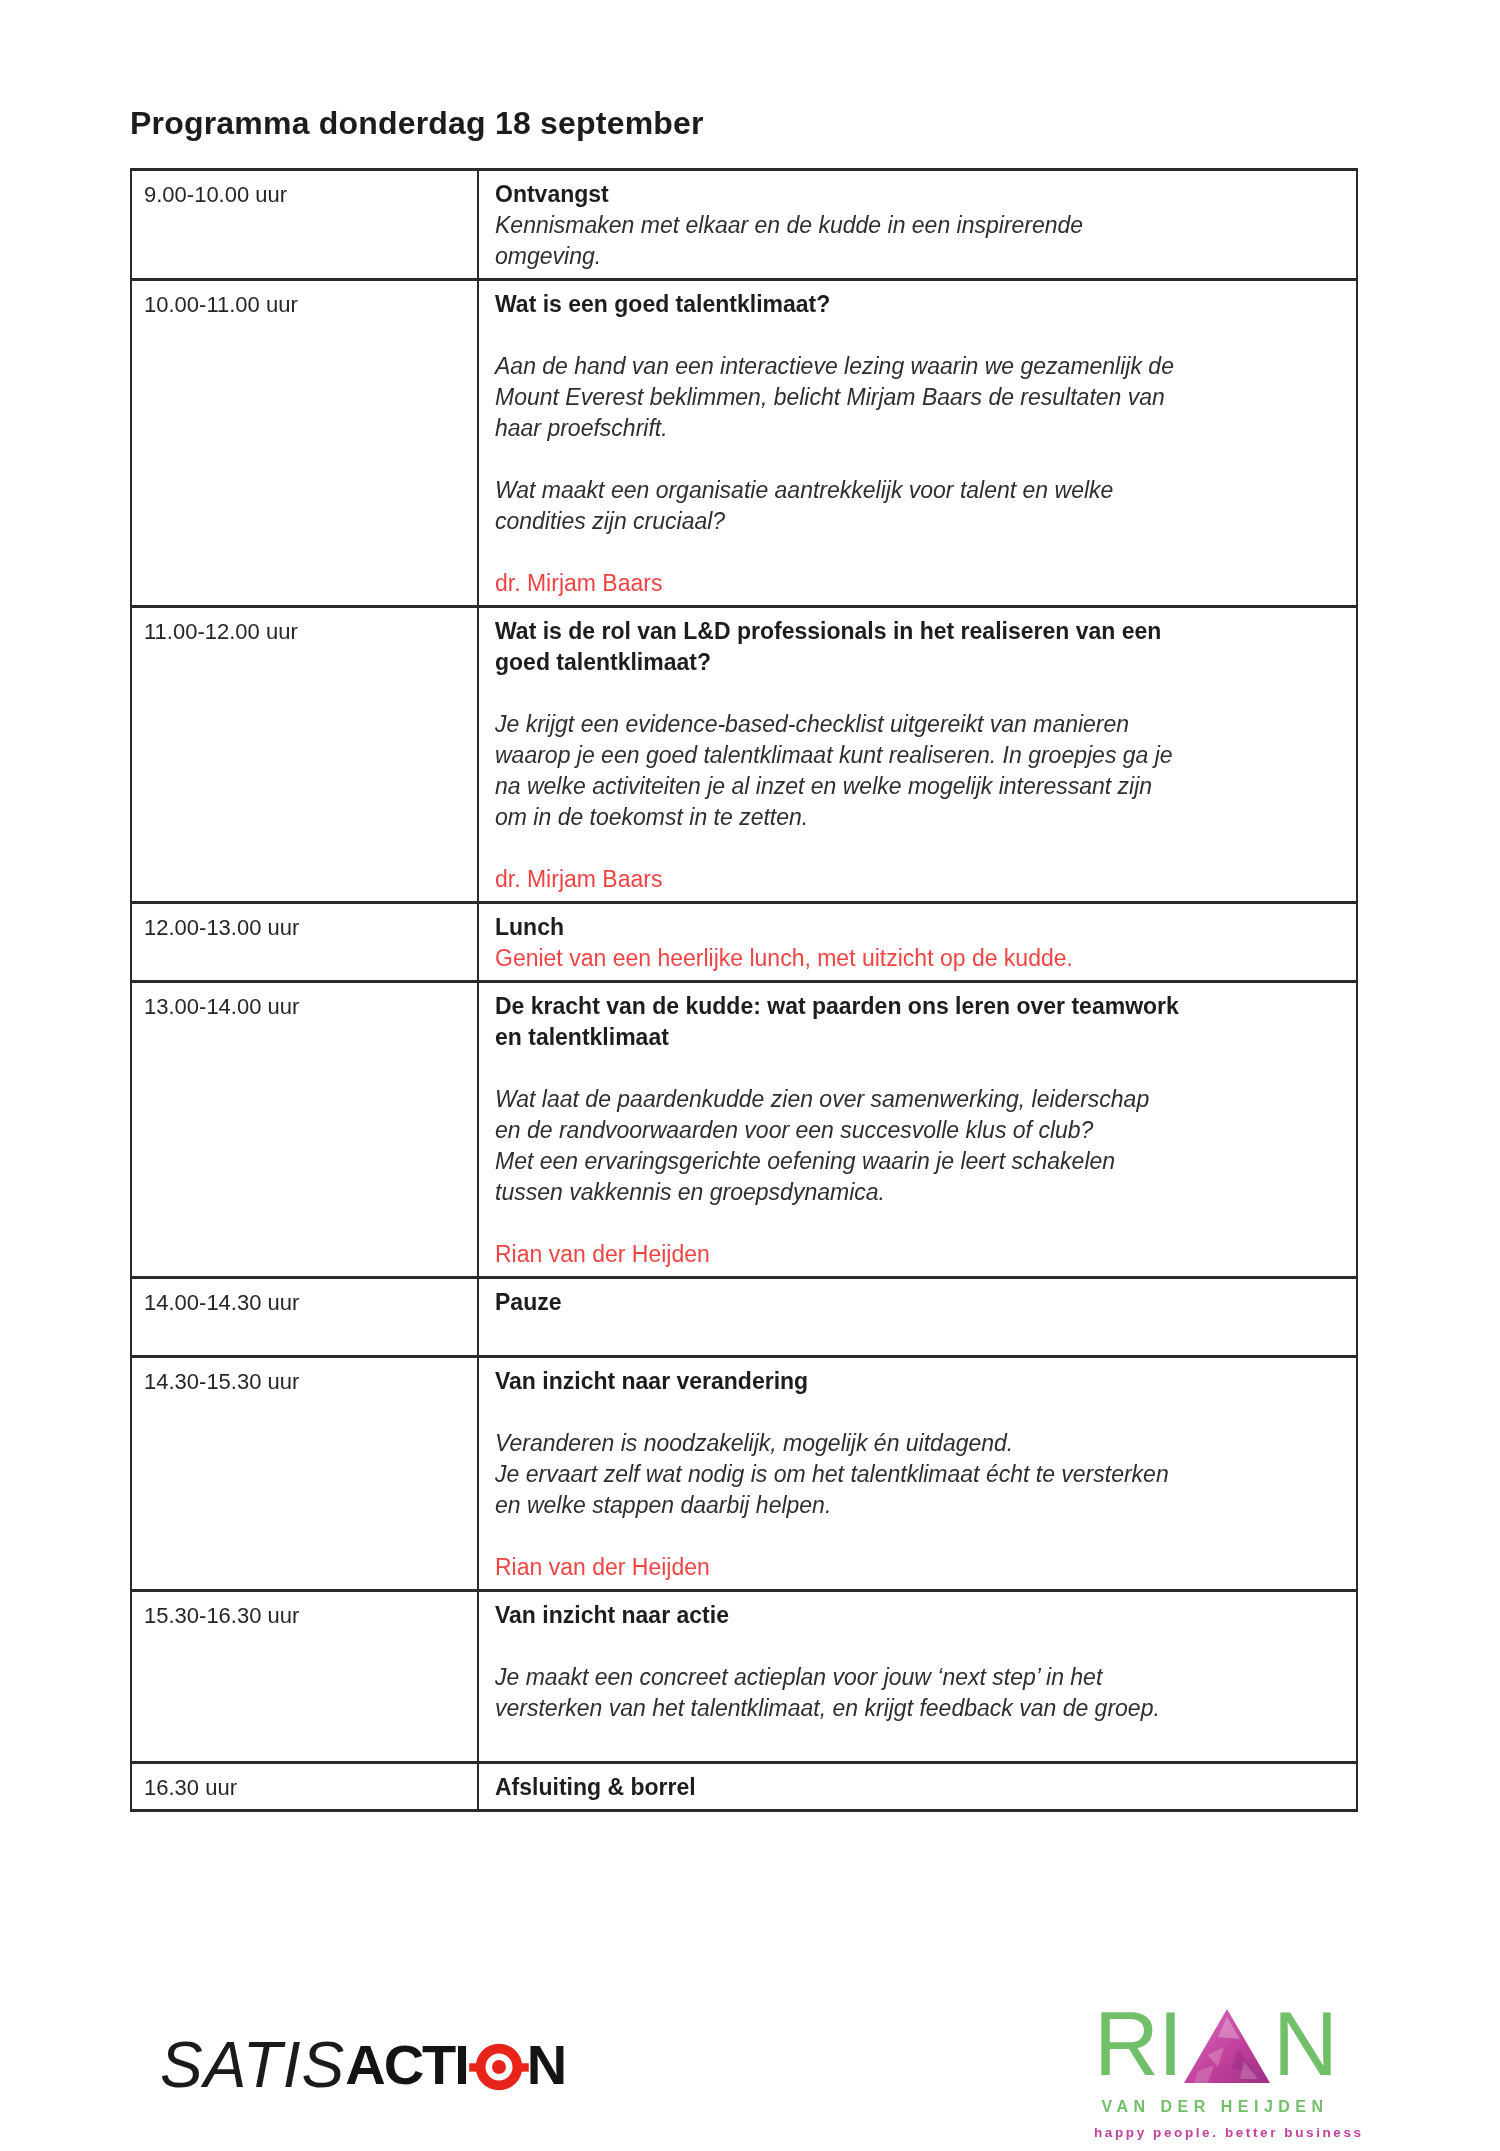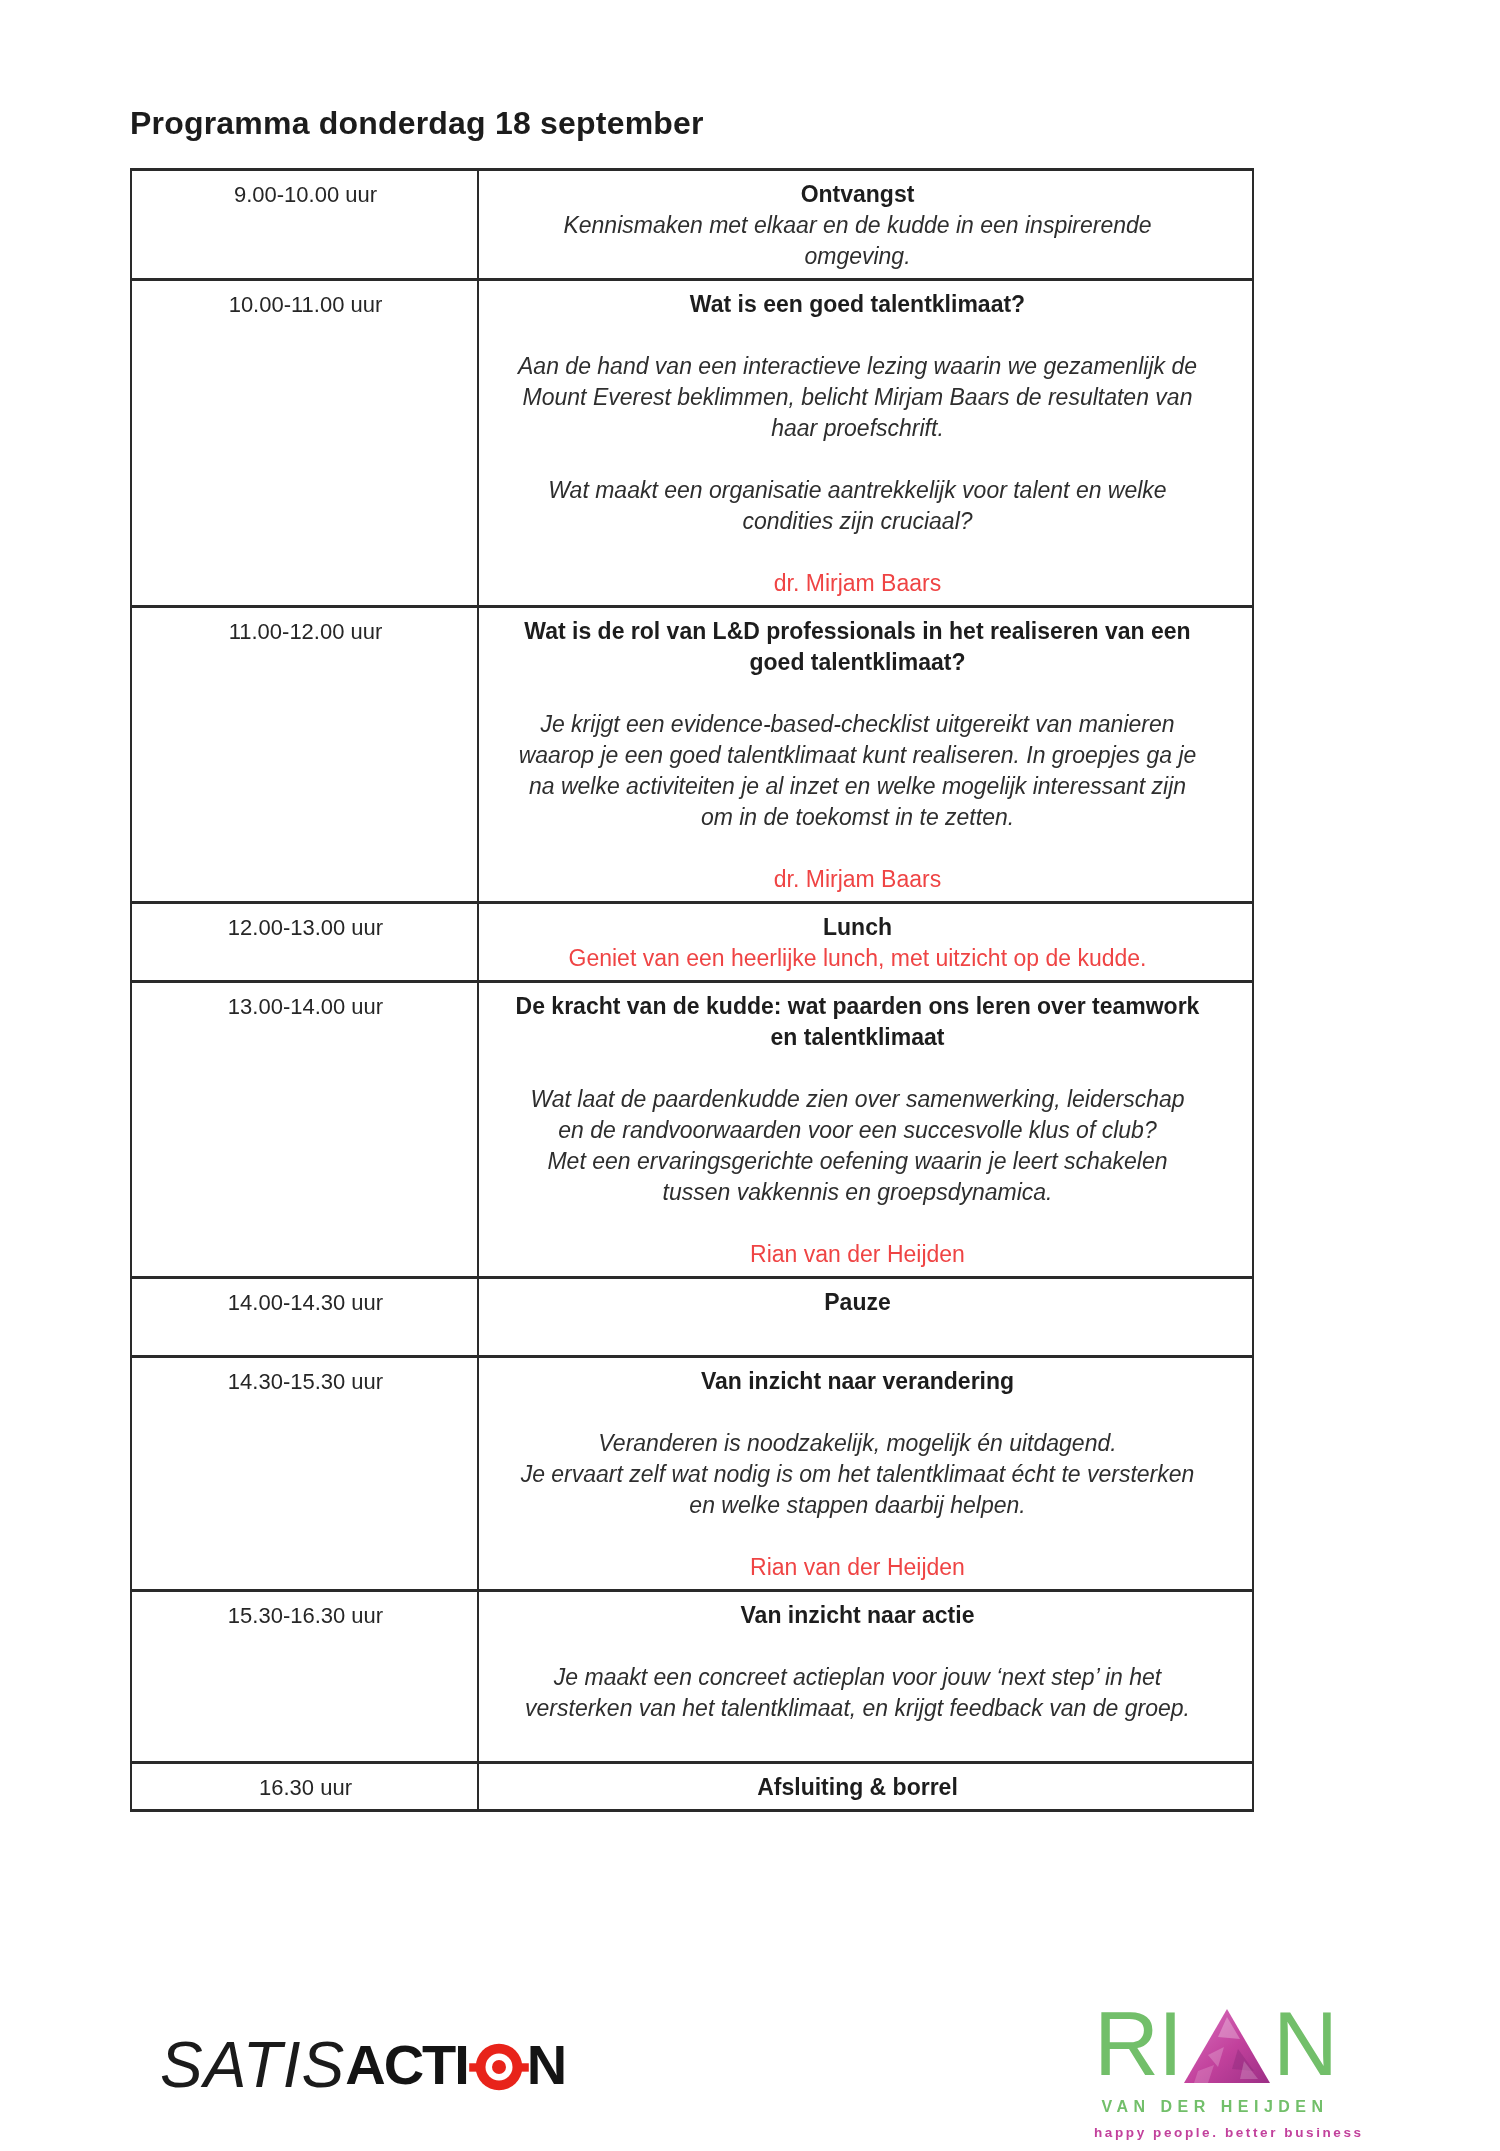--- a/index.html
+++ b/index.html
@@ -4,21 +4,21 @@
 <style>
   html,body{margin:0;padding:0;background:#ffffff;}
   body{width:1500px;height:2151px;position:relative;font-family:"Liberation Sans",sans-serif;color:#212121;overflow:hidden;}
   .page{position:absolute;inset:0;background:#ffffff;}
 
   .header{margin:104px 142px 0 130px;}
   h1{margin:0;font-size:32px;line-height:38px;font-weight:bold;color:#1c1c1c;letter-spacing:.2px;}
   .loc{margin:10px 0 0 0;font-size:23px;line-height:28px;color:#4a4a4a;}
   .loc-label{font-weight:bold;color:#1c1c1c;}
 
-  table.program{border-collapse:collapse;table-layout:fixed;width:1124px;margin:26px 0 0 130px;text-align:center;}
+  table.program{border-collapse:collapse;table-layout:fixed;width:1228px;margin:26px 0 0 130px;}
   td{border:2px solid #2a2a2a;border-top-width:3px;border-bottom-width:3px;vertical-align:top;}
   td.time{width:323px;padding:9px 10px 6px 12px;font-size:22px;line-height:30px;color:#262626;}
   td.desc{padding:8px 32px 6px 16px;font-size:23px;color:#262626;}
   .blk{white-space:pre-line;line-height:31px;}
   .b-bold{font-weight:bold;color:#1d1d1d;}
   .b-italic{font-style:italic;color:#2e2e2e;}
   .b-reg{color:#ef4444;}
   .b-gap{height:31px;}
 
   .footer{position:absolute;left:0;top:1985px;width:1272px;height:166px;}

